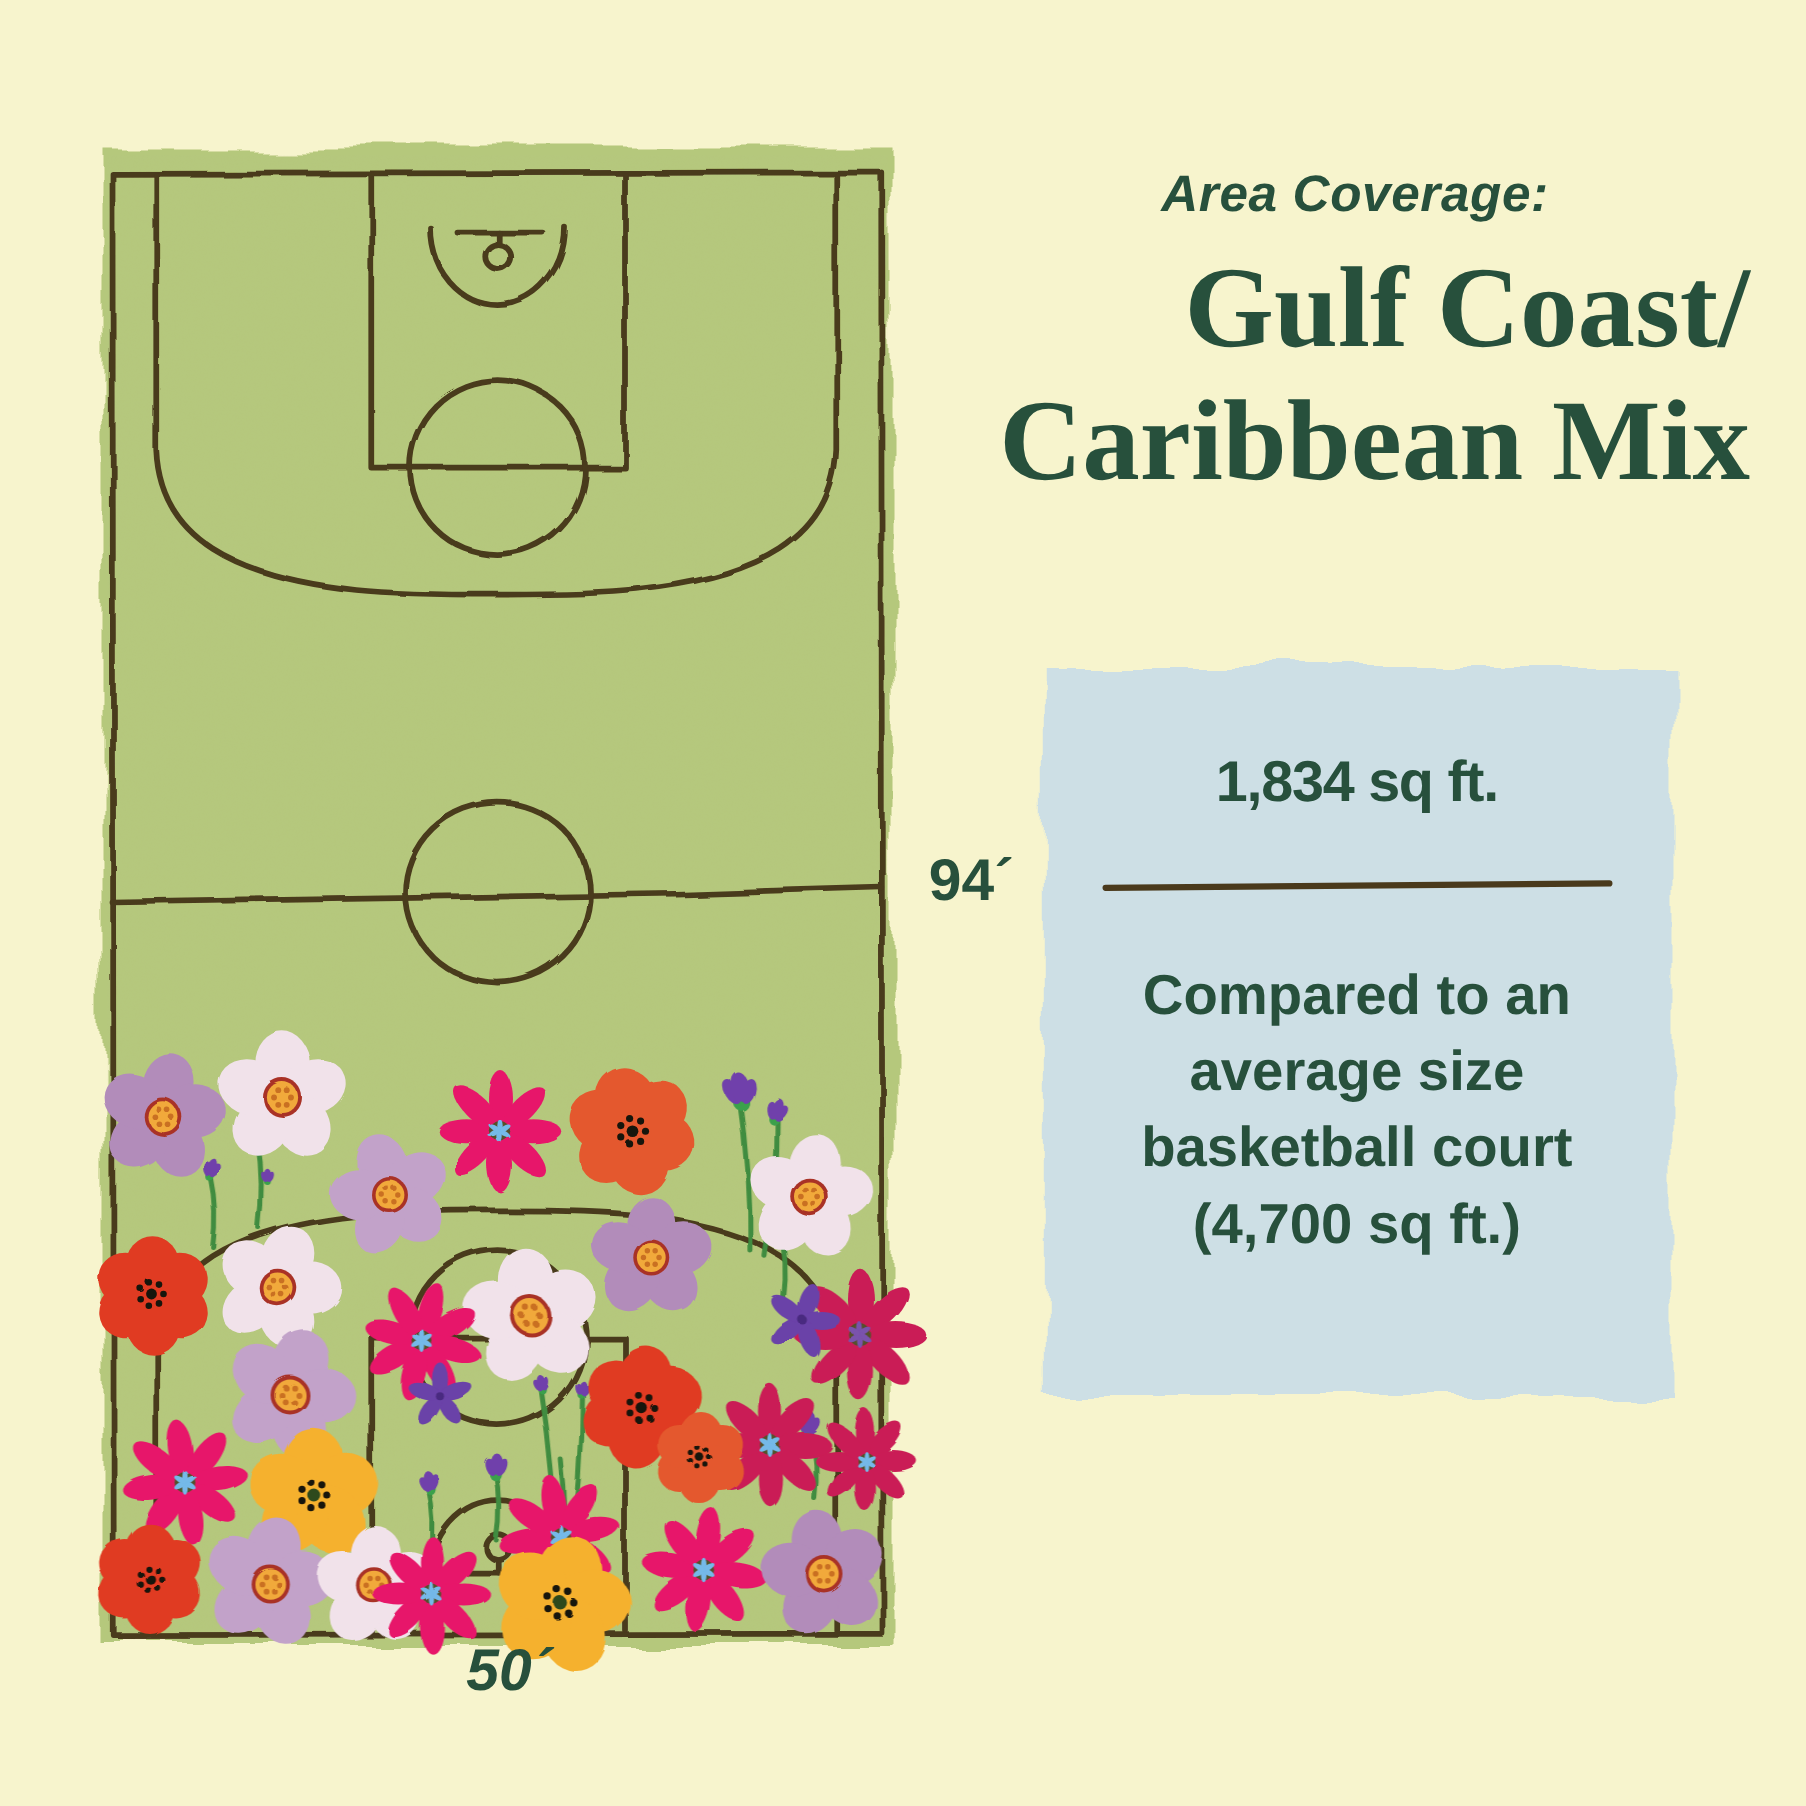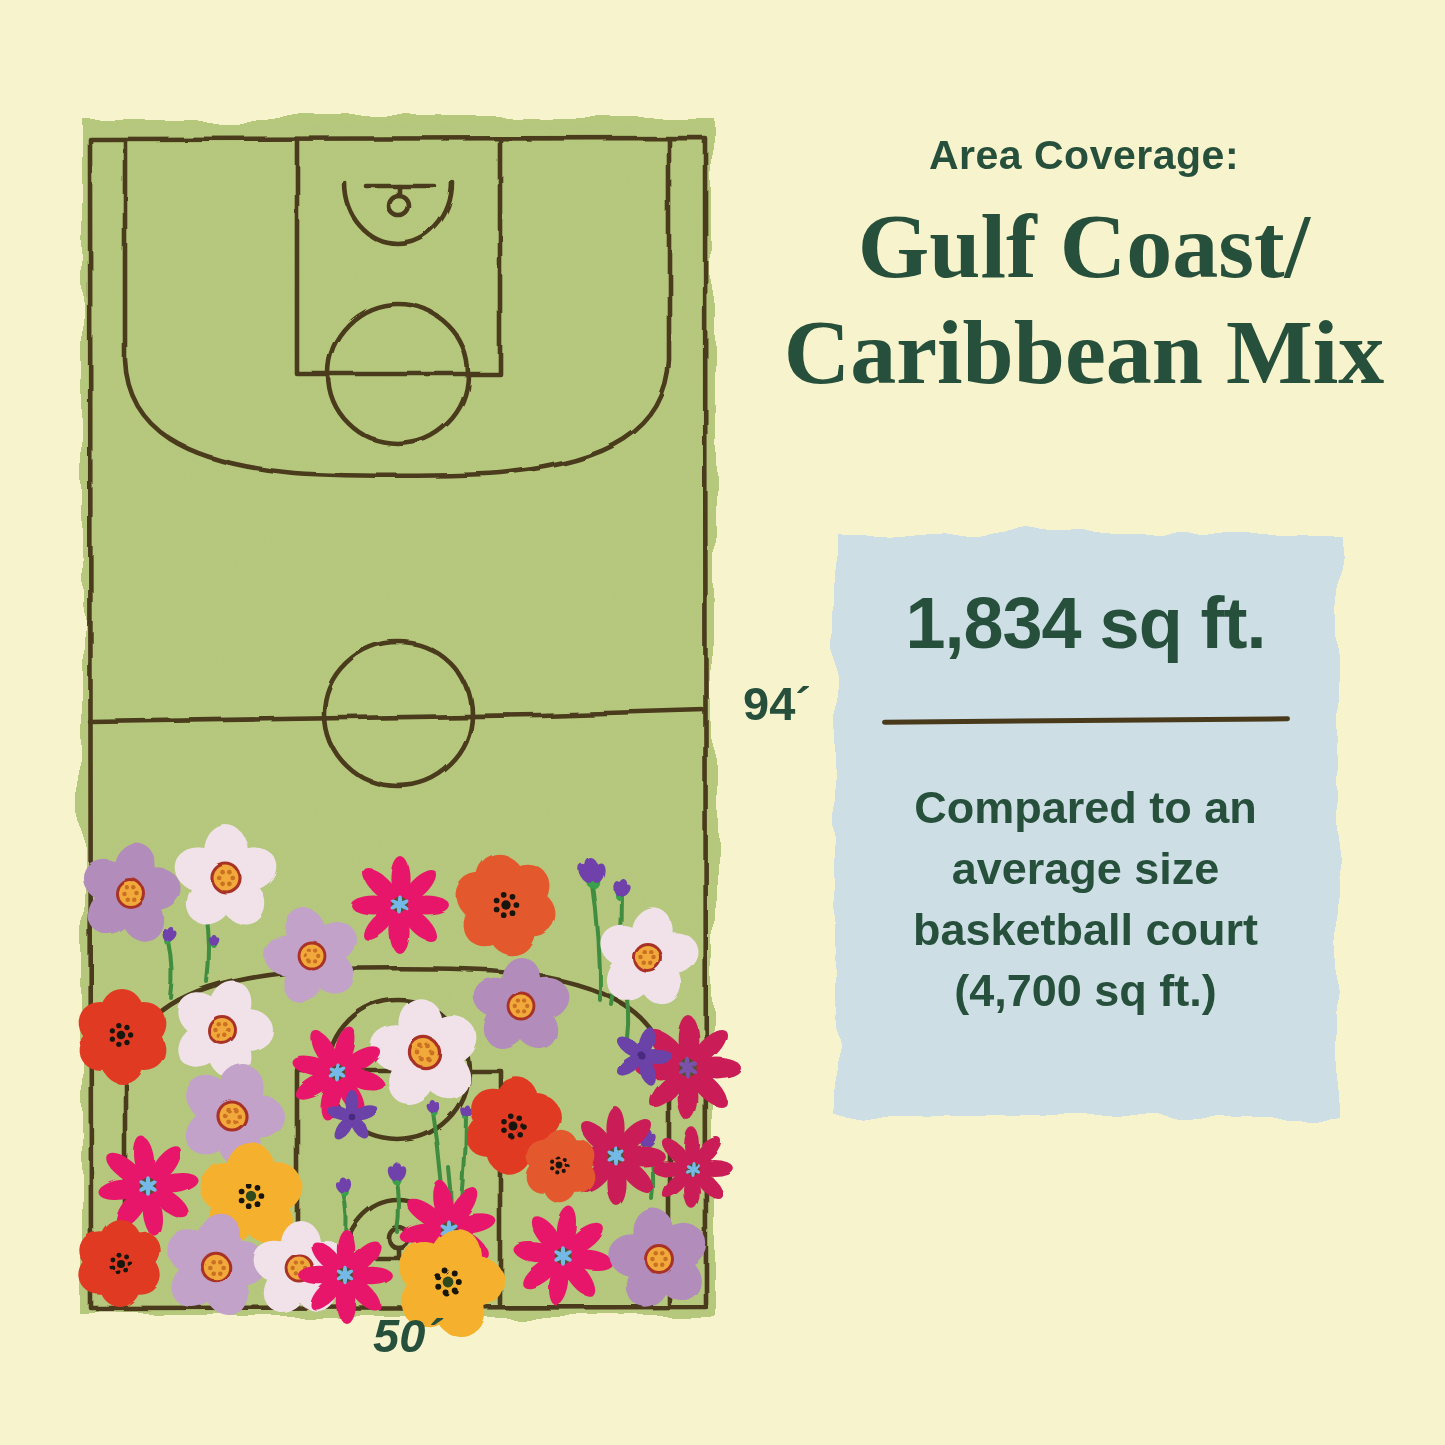--- a/index.html
+++ b/index.html
@@ -1,24 +1,24 @@
 <!DOCTYPE html>
 <html style="--bg: #f7f4cd; --court-green: #b5c87b; --line-brown: #4a3a1c; --text-green: #27503c; --infobox-blue: #cddfe5;"><head>
 <meta charset="utf-8">
 <style>
   html,body{margin:0;padding:0;}
   body{width:1445px;height:1445px;font-family:"Liberation Sans",sans-serif;}
   .canvas{position:relative;width:1445px;height:1445px;overflow:hidden;background:var(--bg,#f7f4cd);}
   svg.scene{position:absolute;left:0;top:0;}
   .right-col{position:absolute;left:768px;top:132px;width:632px;text-align:center;color:var(--text-green,#27503c);}
-  .kicker{font-size:41px;font-weight:bold;letter-spacing:.5px;}
+  .kicker{font-size:41px;font-weight:bold;letter-spacing:.5px;font-style:italic;}
   .title-line{font-family:"Liberation Serif",serif;font-weight:bold;font-size:92px;line-height:106px;white-space:nowrap;}
-  .title-block{margin-top:14px;}
+  .title-block{margin-top:14px;text-align:right;}
   .infobox-text{position:absolute;left:853px;top:582px;width:465px;text-align:center;color:var(--text-green,#27503c);}
-  .headline{font-size:72px;font-weight:bold;white-space:nowrap;letter-spacing:-1px;}
+  .headline{font-size:46px;font-weight:bold;white-space:nowrap;letter-spacing:-1px;margin-top:16px;}
   .subheadline{font-size:46px;font-weight:bold;margin-top:6px;}
   .divider{margin:54px auto 0 auto;width:408px;height:5px;border-radius:3px;background:var(--line-brown,#4a3a1c);transform:rotate(-.5deg);}
   .note{font-size:45px;font-weight:bold;line-height:61px;margin-top:54px;}
   .dim{position:absolute;color:var(--text-green,#27503c);font-weight:bold;font-size:47px;}
   .dim-94{left:722px;top:676px;width:110px;text-align:center;}
   .dim-50{left:352px;top:1308px;width:110px;text-align:center;font-style:italic;}
 </style>
 </head>
 <body>
 

